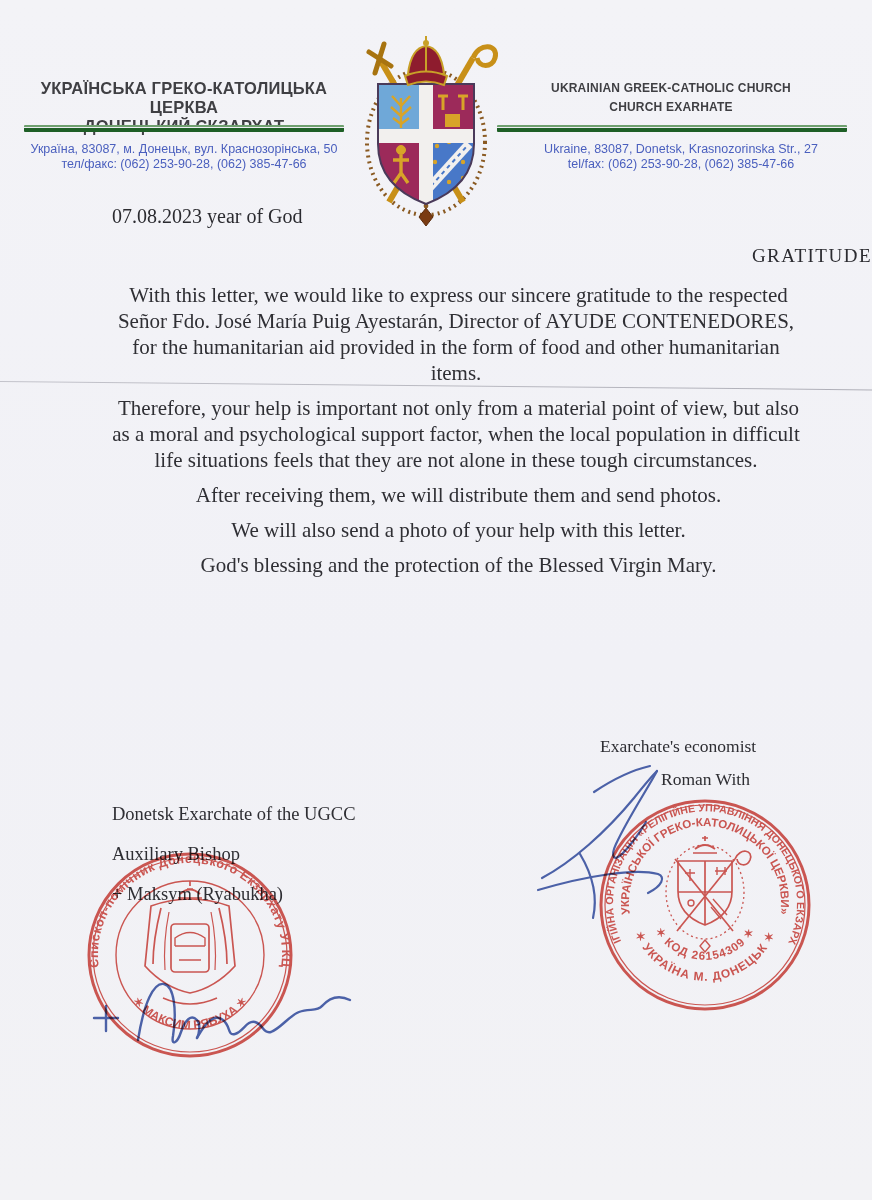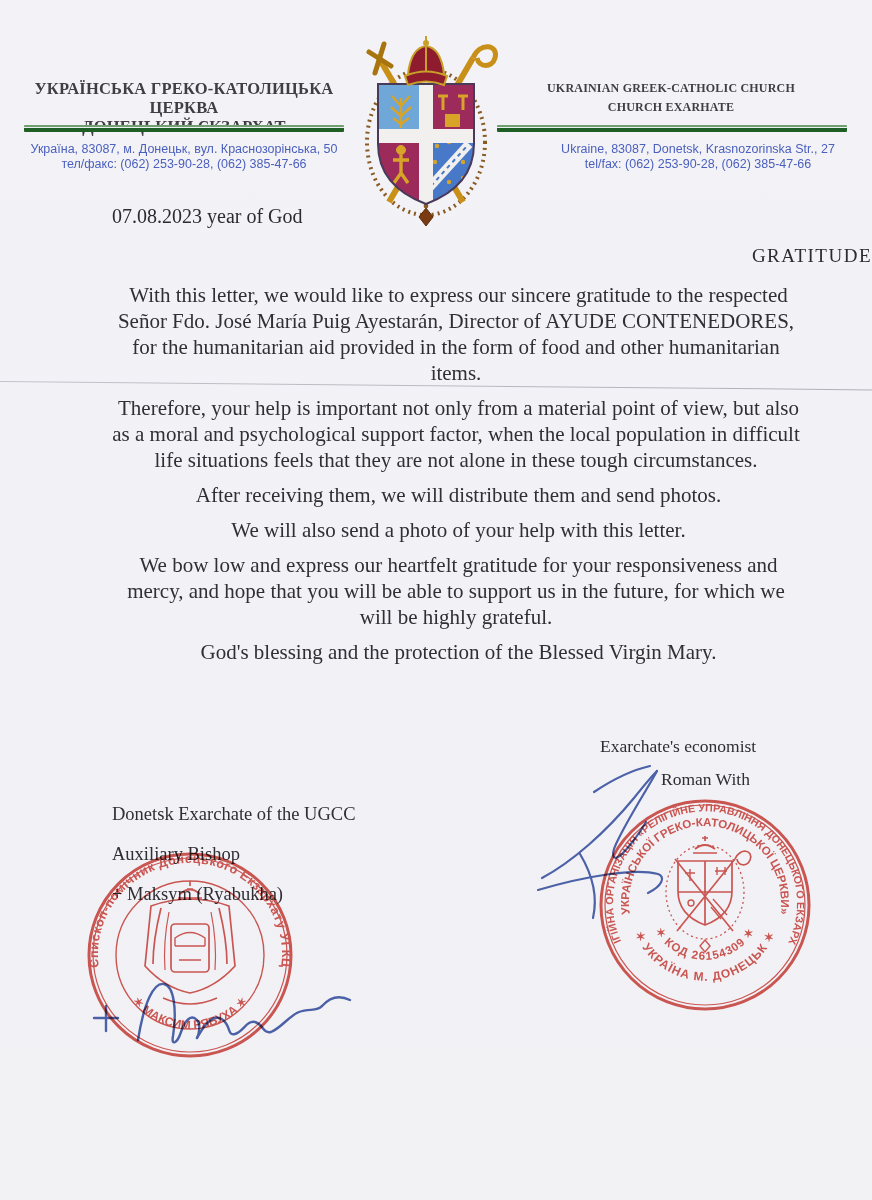--- a/index.html
+++ b/index.html
@@ -6,31 +6,31 @@
   .page{
     position:relative;width:872px;height:1200px;margin:0 auto;
     background:#f2f2f6;
     background-image:linear-gradient(180deg,#f3f3f7 0%,#f1f1f6 55%,#f2f2f5 100%);
     overflow:hidden;
     font-family:"Liberation Serif", serif;
     color:#2e2e33;
   }
   .abs{position:absolute;}
   
-  .org-block{ text-align:center; font-family:Liberation Serif, serif; font-weight:bold; color:#3f3f43; }
+  .org-block{ text-align:center; font-family:Liberation Sans, sans-serif; font-weight:bold; color:#3f3f43; }
   .org-left{ left:22px; top:79px; width:324px; font-size:16.5px; line-height:19px; letter-spacing:.2px;}
   .org-right{ left:494px; top:79px; width:354px; font-size:12px; line-height:19px; letter-spacing:.2px;}
   .green-rule{ height:7px;
     background:linear-gradient(to bottom,#6fa06f 0 2px,#ededf2 2px 3px,#1e5f26 3px 7px);
     border-radius:1px;}
   .rule-left{ left:24px; top:125px; width:320px;}
   .rule-right{ left:497px; top:125px; width:350px;}
   .addr{ text-align:center; font-family:"Liberation Sans", sans-serif; font-size:12.5px; line-height:15px; color:#4a5fbe;}
   .addr-left{ left:24px; top:142px; width:320px;}
-  .addr-right{ left:523px; top:142px; width:350px;}
+  .addr-right{ left:506px; top:142px; width:350px;}
   .emblem{ left:351px; top:36px; width:150px; height:192px;}
   
   .date-line{ left:112px; top:205px; font-size:20px; color:#2b2b30;}
   .letter-title{ left:0; top:245px; width:100%; text-align:right; font-size:19px; letter-spacing:1.5px; color:#2b2b30;}
   .letter-body{ left:110px; top:282px; width:692px; font-size:21px; line-height:26px; color:#2f2f34;text-align:center;}
   .letter-body p{ margin:0 0 9px 0; text-indent:5px;}
   
   .sig-right-title{ left:600px; top:736px; font-size:17.5px;}
   .sig-right-name{ left:661px; top:769px; font-size:17.5px;}
   .sig-left-block{ left:112px; top:803px; font-size:18.5px; line-height:22px;}
@@ -144,21 +144,20 @@
   </svg>
 
   <div class="abs date-line">07.08.2023 year of God</div>
   <div class="abs letter-title">GRATITUDE</div>
 
   <div class="abs letter-body">
     <p>With this letter, we would like to express our sincere gratitude to the respected Señor Fdo. José María Puig Ayestarán, Director of AYUDE CONTENEDORES, for the humanitarian aid provided in the form of food and other humanitarian items.</p>
     <p>Therefore, your help is important not only from a material point of view, but also as a moral and psychological support factor, when the local population in difficult life situations feels that they are not alone in these tough circumstances.</p>
     <p>After receiving them, we will distribute them and send photos.</p>
     <p>We will also send a photo of your help with this letter.</p>
-    <p>We bow low and express our heartfelt gratitude for your responsiveness and mercy, and hope that you will be able to support us in the future, for which we will be highly grateful.</p>
     <p>God's blessing and the protection of the Blessed Virgin Mary.</p>
   </div>
 
   <div class="abs sig-right-title">Exarchate's economist</div>
   <div class="abs sig-right-name">Roman With</div>
 
   <div class="abs sig-left-block">
     <div>Donetsk Exarchate of the UGCC</div>
     <div>Auxiliary Bishop</div>
     <div>+ Maksym (Ryabukha)</div>

